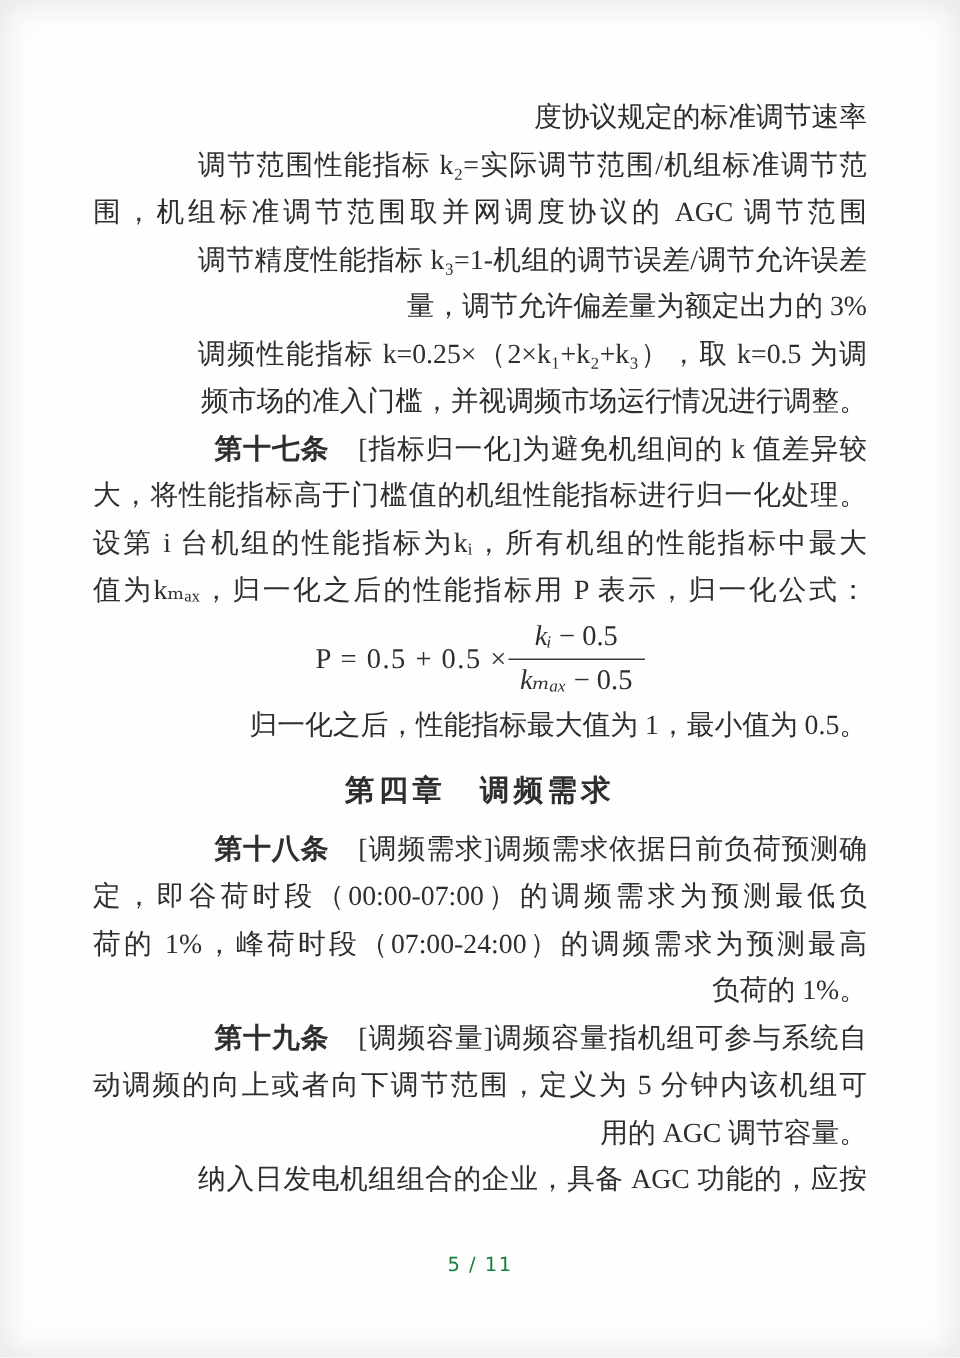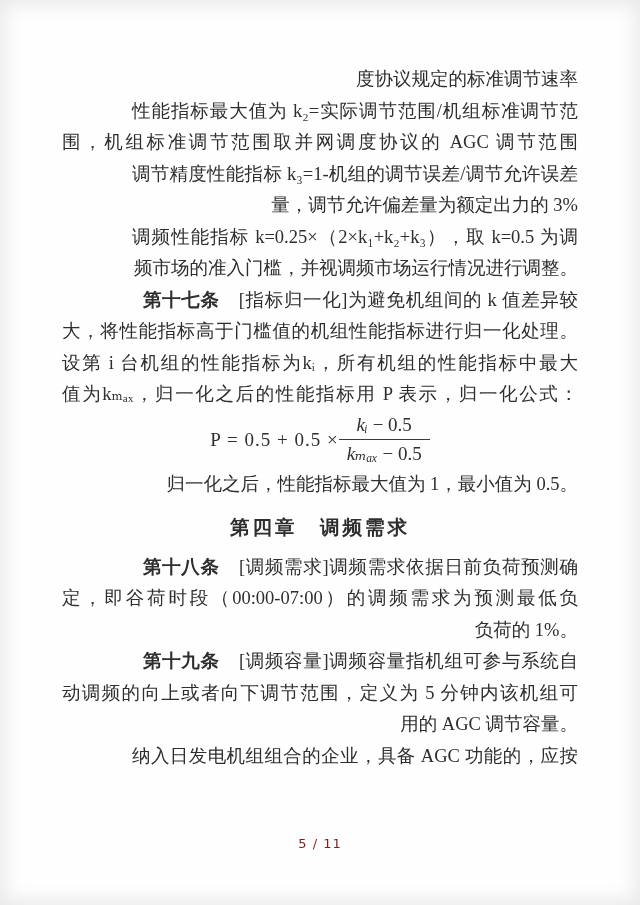--- a/index.html
+++ b/index.html
@@ -64,32 +64,32 @@
     padding:2px 8px 0 8px;
     line-height:24px;
   }
   .iv{ font-style:italic; }
   .footer{
     position:absolute;
     left:0;right:0;top:836px;
     text-align:center;
     font-family:"DejaVu Sans","Liberation Sans",sans-serif;
     font-size:13px;
-    color:#7f1d1d;
+    color:#15803d;
     letter-spacing:1px;
   }
 </style>
 </head>
 <body>
 
 <div class="canvas">
   <div class="doc">
 
     <div class="ln">度协议规定的标准调节速率</div>
-    <div class="ln jl ind-n">性能指标最大值为 k₂=实际调节范围/机组标准调节范</div>
+    <div class="ln jl ind-n">调节范围性能指标 k₂=实际调节范围/机组标准调节范</div>
     <div class="ln jl">围，机组标准调节范围取并网调度协议的 AGC 调节范围</div>
     <div class="ln jl ind-n">调节精度性能指标 k₃=1-机组的调节误差/调节允许误差</div>
     <div class="ln">量，调节允许偏差量为额定出力的 3%</div>
     <div class="ln jl ind-n">调频性能指标 k=0.25×（2×k₁+k₂+k₃），取 k=0.5 为调</div>
     <div class="ln">频市场的准入门槛，并视调频市场运行情况进行调整。</div>
 
     <div class="ln jl ind-a"><span class="bd">第十七条</span><span>　[指标归一化]为避免机组间的 k 值差异较</span></div>
     <div class="ln jl">大，将性能指标高于门槛值的机组性能指标进行归一化处理。</div>
     <div class="ln jl">设第 i 台机组的性能指标为kᵢ，所有机组的性能指标中最大</div>
     <div class="ln jl">值为kₘₐₓ，归一化之后的性能指标用 P 表示，归一化公式：</div>
@@ -101,20 +101,21 @@
         <span class="den"><span class="iv">kₘₐₓ</span><span> − 0.5</span></span>
       </span>
     </div>
 
     <div class="ln">归一化之后，性能指标最大值为 1，最小值为 0.5。</div>
 
     <div class="heading">第四章　调频需求</div>
 
     <div class="ln jl ind-a"><span class="bd">第十八条</span><span>　[调频需求]调频需求依据日前负荷预测确</span></div>
     <div class="ln jl">定，即谷荷时段（00:00-07:00）的调频需求为预测最低负</div>
+    <div class="ln jl">荷的 1%，峰荷时段（07:00-24:00）的调频需求为预测最高</div>
     <div class="ln">负荷的 1%。</div>
 
     <div class="ln jl ind-a"><span class="bd">第十九条</span><span>　[调频容量]调频容量指机组可参与系统自</span></div>
     <div class="ln jl">动调频的向上或者向下调节范围，定义为 5 分钟内该机组可</div>
     <div class="ln">用的 AGC 调节容量。</div>
     <div class="ln jl ind-n">纳入日发电机组组合的企业，具备 AGC 功能的，应按</div>
 
   </div>
 
   <div class="footer">5 / 11</div>

